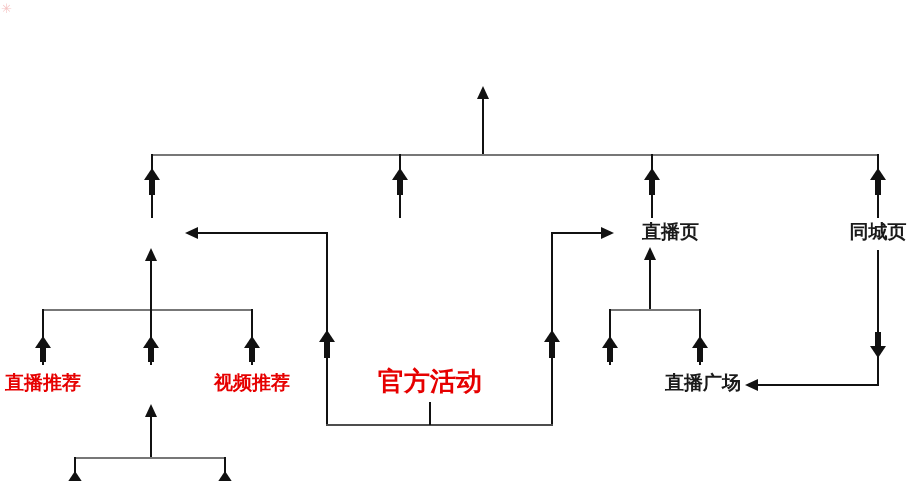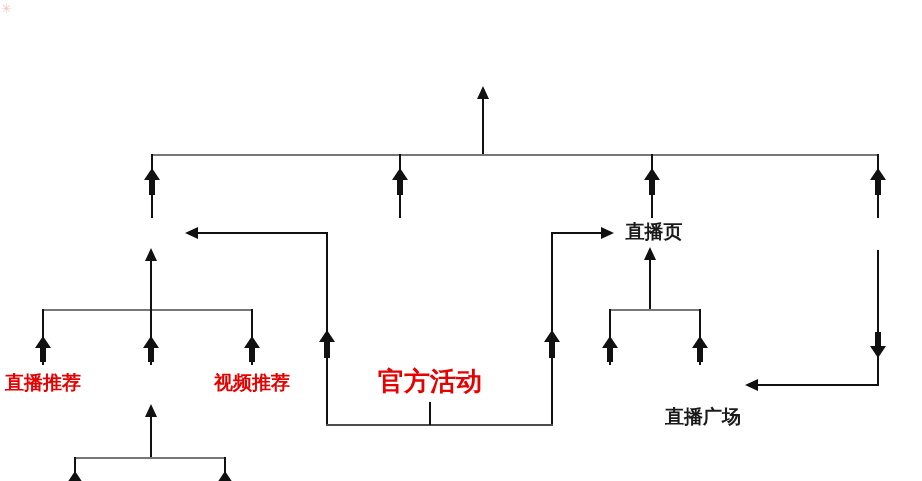--- a/index.html
+++ b/index.html
@@ -64,21 +64,22 @@
   <div class="blk-stem" style="left:397px;top:180px;height:15px;"></div>
 
   <div class="vline" style="left:651px;top:154px;height:64px;"></div>
   <div class="blk-head" style="left:644px;top:168px;"></div>
   <div class="blk-stem" style="left:649px;top:180px;height:15px;"></div>
 
   <div class="vline" style="left:877px;top:154px;height:64px;"></div>
   <div class="blk-head" style="left:870px;top:168px;"></div>
   <div class="blk-stem" style="left:875px;top:180px;height:15px;"></div>
 
-  <div class="node" style="left:609px;top:220px;width:90px;">直播页</div>
+  <div class="node" style="left:609px;top:220px;width:90px;text-align:right;">直播页</div>
+  <div class="node" style="left:833px;top:220px;width:90px;">同城页</div>
 
   <div class="tri-left" style="left:185px;top:227px;"></div>
   <div class="hline black" style="left:197px;top:232px;width:131px;"></div>
   <div class="vline" style="left:326px;top:232px;height:193px;"></div>
   <div class="blk-head" style="left:319px;top:330px;"></div>
   <div class="blk-stem" style="left:324px;top:342px;height:16px;"></div>
 
   <div class="hline black" style="left:552px;top:232px;width:49px;"></div>
   <div class="tri-right" style="left:601px;top:227px;"></div>
   <div class="vline" style="left:551px;top:232px;height:193px;"></div>
@@ -121,21 +122,21 @@
   <div class="hline" style="left:609px;top:309px;width:92px;"></div>
 
   <div class="vline" style="left:609px;top:309px;height:56px;"></div>
   <div class="blk-head" style="left:602px;top:336px;"></div>
   <div class="blk-stem" style="left:607px;top:348px;height:14px;"></div>
 
   <div class="vline" style="left:699px;top:309px;height:56px;"></div>
   <div class="blk-head" style="left:692px;top:336px;"></div>
   <div class="blk-stem" style="left:697px;top:348px;height:14px;"></div>
 
-  <div class="node" style="left:663px;top:371px;width:80px;margin-top:34px;">直播广场</div>
+  <div class="node" style="left:663px;top:371px;width:80px;">直播广场</div>
 
   <div class="vline" style="left:877px;top:250px;height:135px;"></div>
   <div class="blk-stem" style="left:875px;top:332px;height:14px;"></div>
   <div class="blk-head-down" style="left:870px;top:346px;"></div>
   <div class="hline black" style="left:752px;top:384px;width:127px;"></div>
   <div class="tri-left" style="left:745px;top:379px;"></div>
 
 </div>
 
 </body></html>

